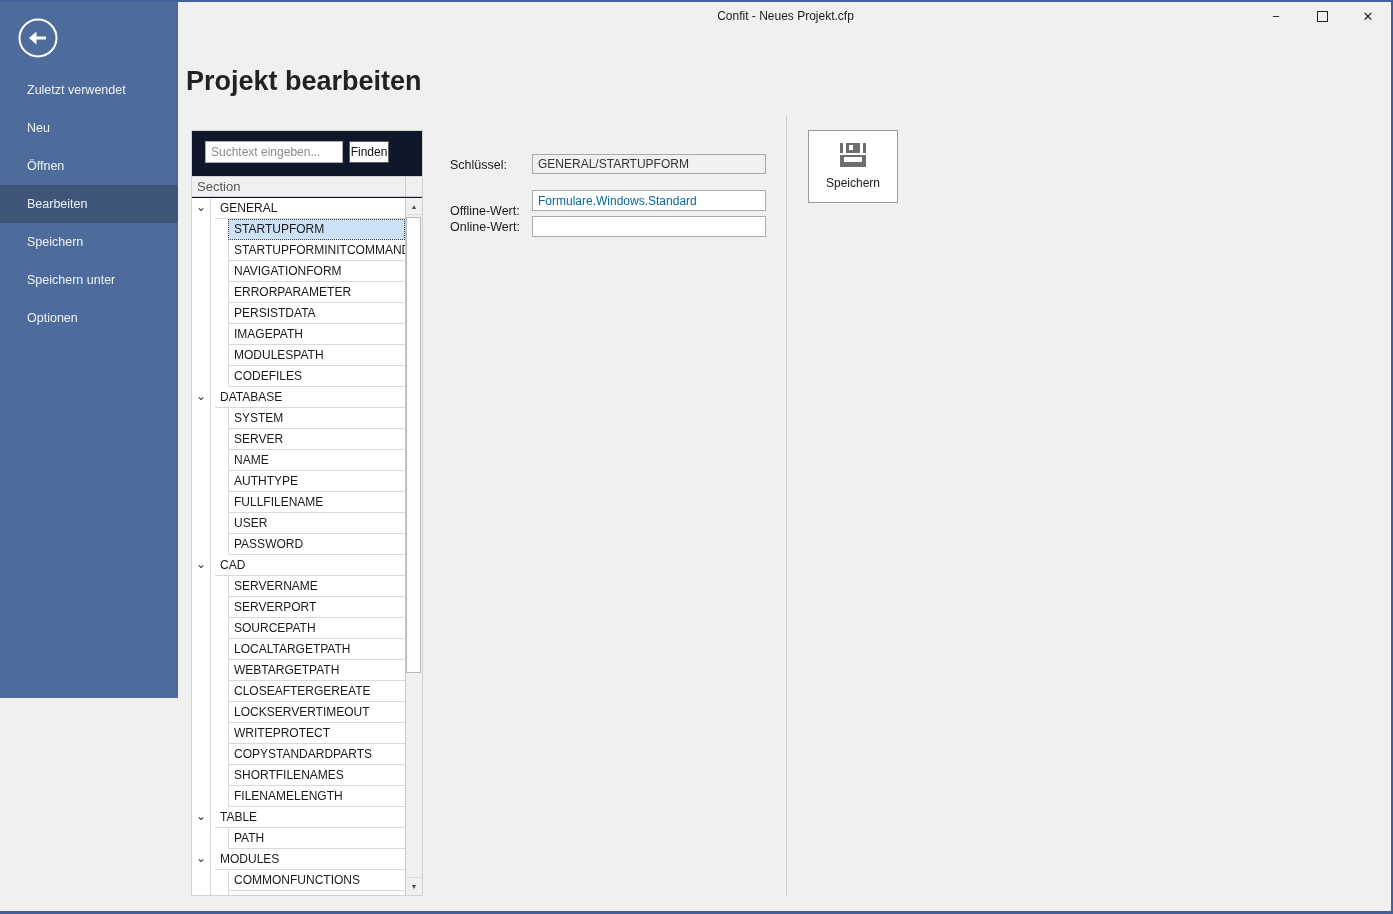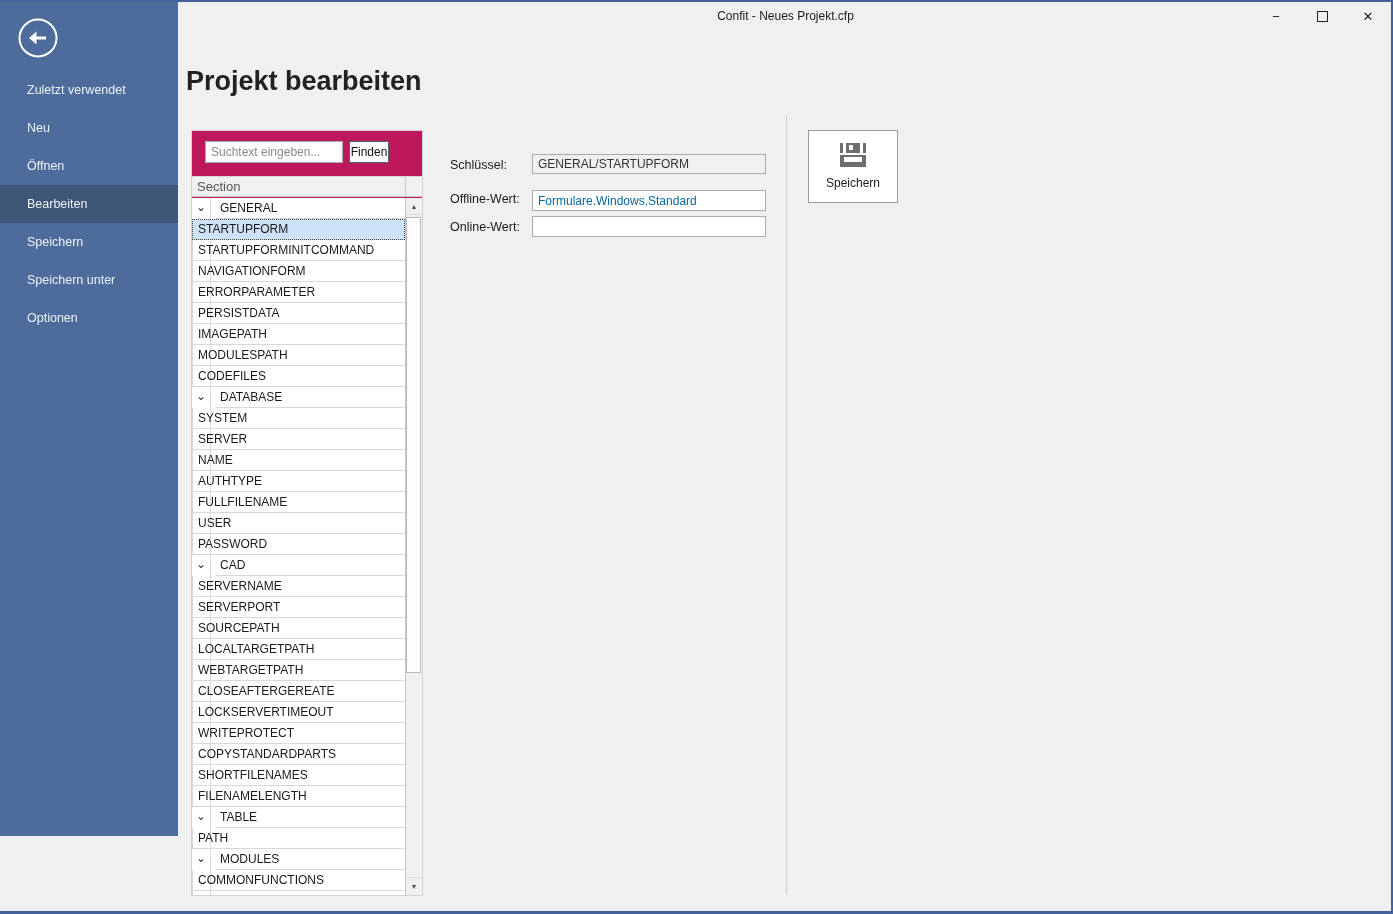--- a/index.html
+++ b/index.html
@@ -25,41 +25,41 @@
   }
   .win-controls { position:absolute; right:2px; top:2px; display:flex; z-index:11; }
   .win-btn {
     width:46px; height:29px; display:flex; align-items:center; justify-content:center;
     font-size:13px; color:#222; cursor:default; background:transparent; border:none;
   }
   .win-btn .glyph-max { display:inline-block; width:11px; height:11px; border:1px solid #222; }
 
   
   .sidebar {
-    position:absolute; left:0; top:0; width:178px; height:836px;
+    position:absolute; left:0; top:0; width:178px; height:698px;
     background:#4d6c9b; z-index:20;
   }
   .back-button { position:absolute; left:17px; top:17px; width:42px; height:42px; cursor:pointer; }
   .sidebar-menu { position:absolute; left:0; top:71px; width:100%; }
   .sb-item {
     height:38px; line-height:38px; padding-left:27px;
     font-size:12.5px; color:#eef2f9; cursor:pointer; white-space:nowrap;
   }
   .sb-item.selected { background:#3f5678; }
 
   
   .page-title {
     position:absolute; left:186px; top:66px;
     font-size:27px; font-weight:700; color:#222; z-index:5;
   }
 
   
   .panel {
     position:absolute; left:191px; top:130px; width:232px; height:766px;
-    border:1px solid #d2d2d2; background:#be185d; z-index:5;
+    border:1px solid #d2d2d2; background:#0f172a; z-index:5;
   }
   .search-input {
     position:absolute; left:13px; top:10px; width:138px; height:22px;
     border:1px solid #ababab; background:#fff; font-size:12px; padding:0 5px;
     font-family:inherit; color:#1a1a1a;
   }
   .search-input::placeholder { color:#8a8a8a; }
   .find-button {
     position:absolute; left:157px; top:10px; width:40px; height:22px;
     border:1px solid #5f5f5f; background:#fdfdfd; font-size:12px;
@@ -81,41 +81,41 @@
   .tree-row { position:relative; height:21px; display:flex; }
   .tree-row .chevron {
     position:absolute; left:1px; top:0; width:16px; height:21px; text-align:center;
     font-size:12px; line-height:19px; color:#333;
   }
   .tree-row .cell {
     flex:1; height:21px; line-height:20px; font-size:12px; color:#1a1a1a;
     border-bottom:1px solid #d9d9d9; padding-left:5px; white-space:nowrap; overflow:hidden;
   }
   .tree-row.section .cell { margin-left:23px; }
-  .tree-row.child .cell { border-left:1px solid #d9d9d9; }
+  .tree-row.child .cell { margin-left:36px; border-left:1px solid #d9d9d9; }
   .tree-row.selected .cell {
     background:#cde2f8; outline:1px dotted #444; outline-offset:-1px;
   }
   
   .tree-scrollbar { position:absolute; left:214px; top:67px; width:16px; height:697px; background:#f0f0f0; }
   .sbar-btn {
     position:absolute; left:0; width:16px; height:17px; background:#f0f0f0;
     text-align:center; font-size:7px; color:#4e4e4e; line-height:17px; cursor:pointer;
   }
   .sbar-btn.up { top:0; border-bottom:1px solid #dcdcdc; }
   .sbar-btn.down { bottom:1px; border-top:1px solid #dcdcdc; }
   .sbar-thumb {
     position:absolute; left:0; top:19px; width:15px; height:456px;
     background:#fdfdfd; border:1px solid #b9b9b9; cursor:pointer;
   }
 
   
   .form-label { position:absolute; font-size:12.5px; color:#1a1a1a; white-space:nowrap; z-index:5; }
   .lbl-key     { left:450px; top:158px; }
-  .lbl-offline { left:450px; top:192px; }
+  .lbl-offline { left:450px; top:204px; }
   .lbl-online  { left:450px; top:220px; }
   .form-field {
     position:absolute; width:234px; height:21px; border:1px solid #ababab;
     font-size:12px; padding:0 5px; font-family:inherit; color:#0369a1; background:#fff; z-index:5;
   }
   .field-key     { left:532px; top:154px; height:20px; background:#f0f0f0; color:#333; }
   .field-offline { left:532px; top:190px; }
   .field-online  { left:532px; top:216px; }
 
   .v-divider { position:absolute; left:786px; top:115px; width:1px; height:780px; background:#cfcfcf; z-index:4; }

